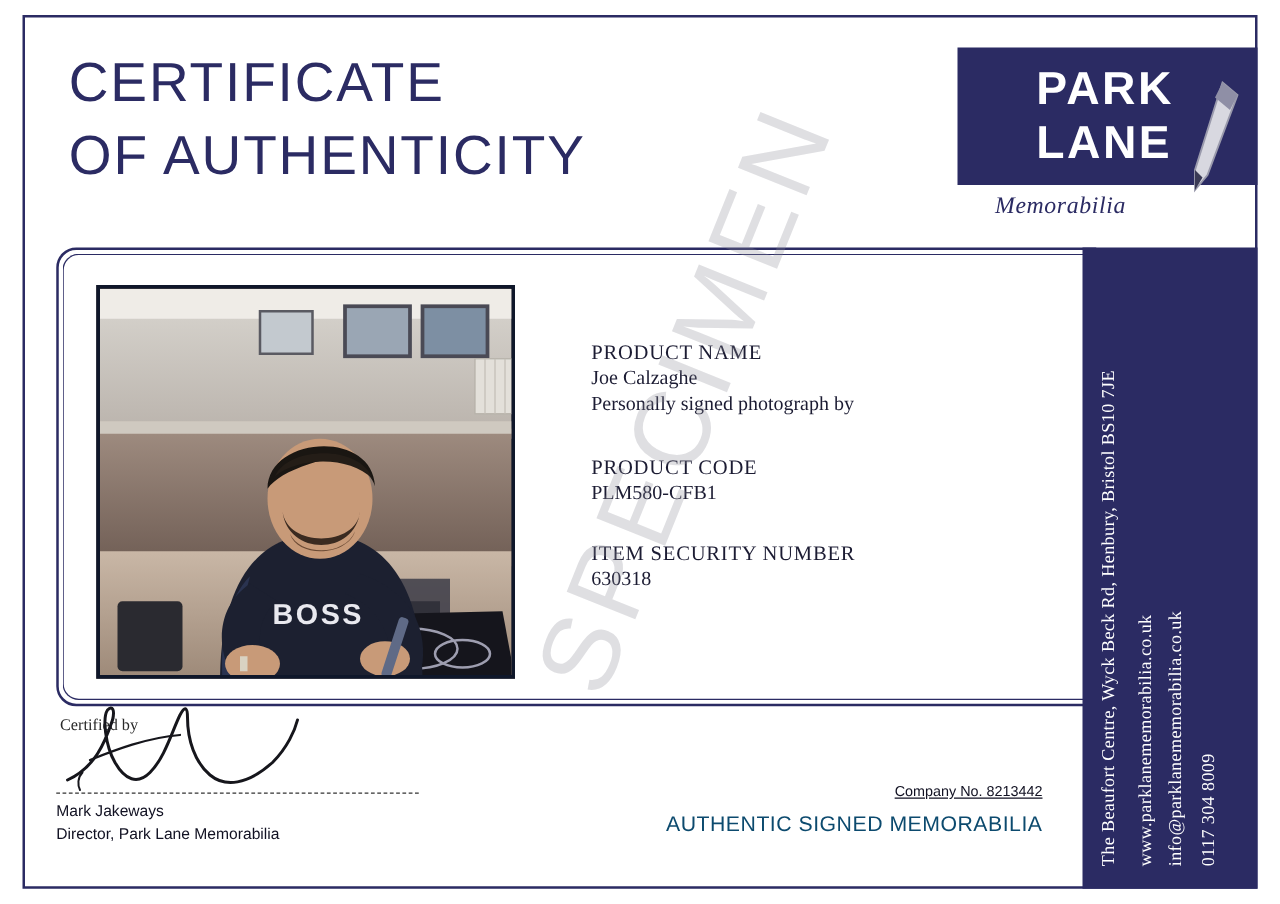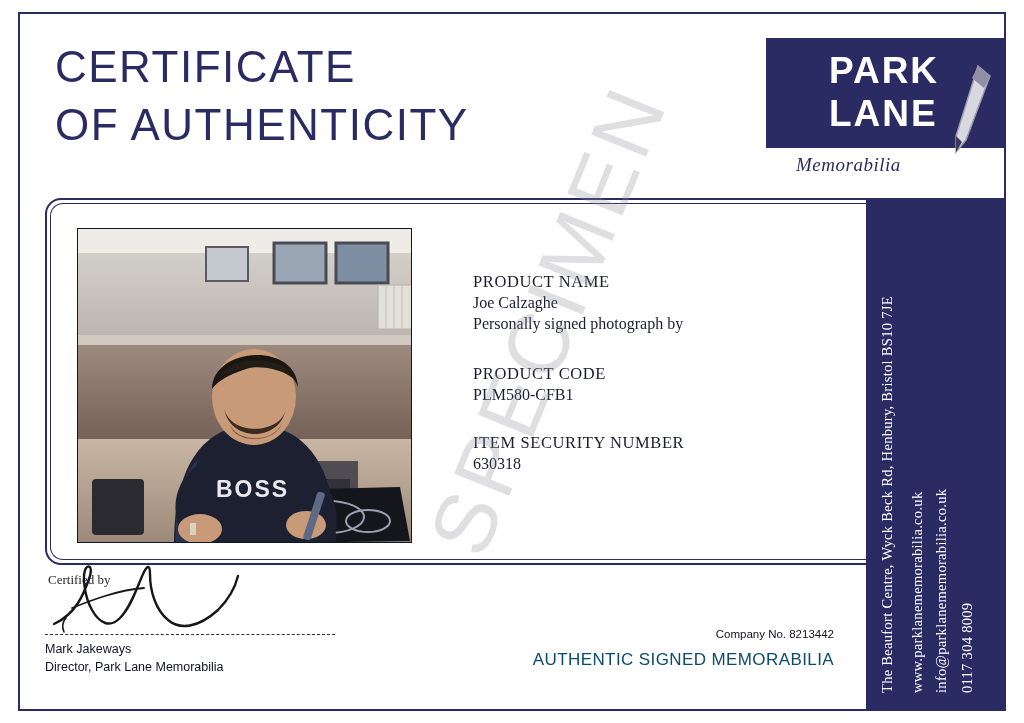--- a/index.html
+++ b/index.html
@@ -149,21 +149,21 @@
     box-sizing: border-box;
   }
 
   
   .photo {
     position: absolute;
     left: 77px;
     top: 228px;
     width: 335px;
     height: 315px;
-    border: 1px solid #0f172a;
+    border: 3px solid #0f172a;
     box-sizing: border-box;
     overflow: hidden;
     background: #6a5a52;
   }
   .photo svg { display: block; }
 
   
   .details {
     position: absolute;
     left: 473px;
@@ -222,20 +222,21 @@
   
   .company-no {
     position: absolute;
     left: 560px;
     top: 628px;
     width: 274px;
     text-align: right;
     font-family: "Liberation Sans", sans-serif;
     font-size: 11.5px;
     color: #111122;
+    text-decoration: underline;
   }
   .authentic {
     position: absolute;
     left: 460px;
     top: 650px;
     width: 374px;
     text-align: right;
     font-family: "Liberation Sans", sans-serif;
     font-size: 17px;
     letter-spacing: 0.4px;

